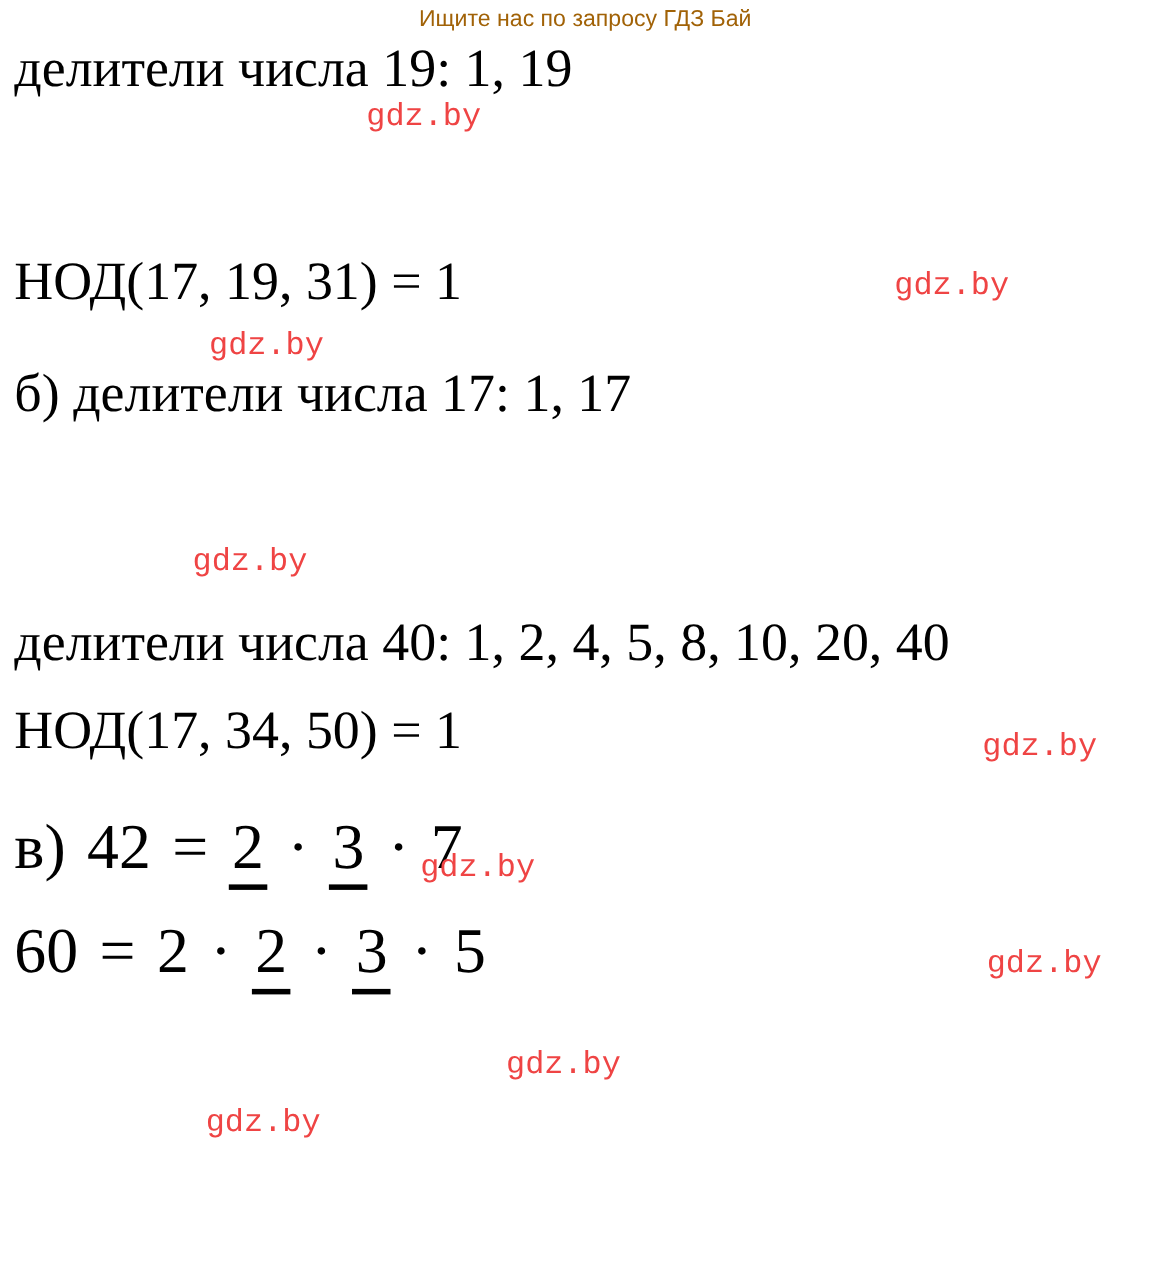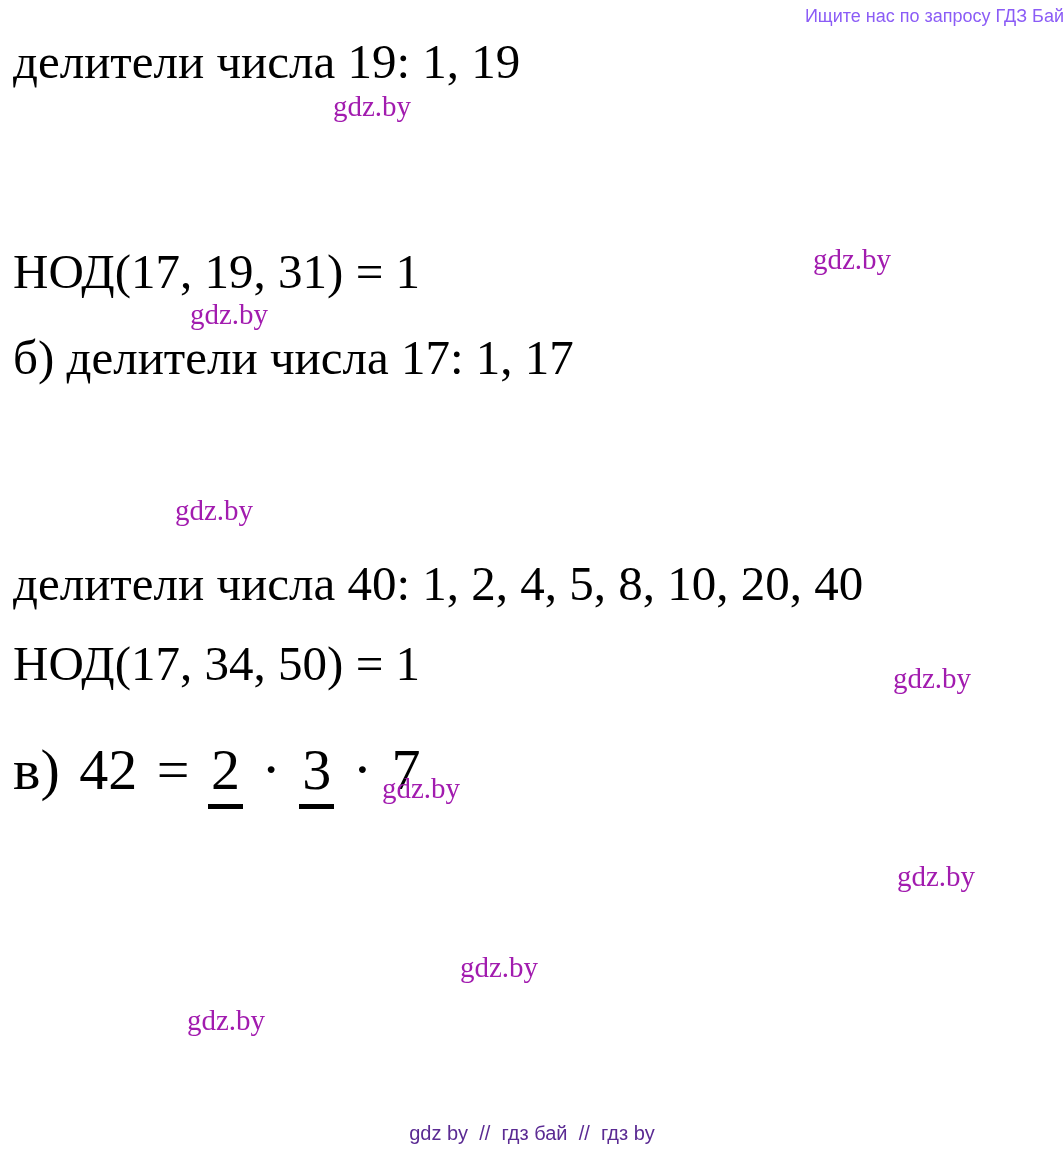--- a/index.html
+++ b/index.html
@@ -8,25 +8,25 @@
     width: 1064px;
     height: 1152px;
     background: #ffffff;
     overflow: hidden;
     font-family: "Liberation Serif", "DejaVu Serif", serif;
   }
   .brand-header {
     position: absolute;
     top: 6px; left: 0;
     width: 100%;
-    text-align: right;
+    text-align: center;
     font-family: "Liberation Sans", "DejaVu Sans", sans-serif;
-    font-size: 18px;
+    font-size: 21px;
     font-weight: 500;
-    color: #8b5cf6;
+    color: #a16207;
     white-space: pre;
   }
   .brand-footer {
     position: absolute;
     top: 1122px; left: 0;
     width: 100%;
     text-align: center;
     font-family: "Liberation Sans", "DejaVu Sans", sans-serif;
     font-size: 20px;
     font-weight: 500;
@@ -43,49 +43,49 @@
   .serif-sm { font-size: 49px; text-align: right; }
   .serif-lg { font-size: 58px; word-spacing: 5px; }
   .uf {
     display: inline-block;
     padding: 0 3px;
     margin: 0 -1px;
     border-bottom: 5px solid #000000;
   }
   .wm {
     position: absolute;
-    font-family: Liberation Serif, serif;
+    font-family: Liberation Mono, monospace;
     font-size: 29px;
-    color: #a21caf;
+    color: #ef4444;
     white-space: nowrap;
   }
 </style>
 </head>
 <body>
 
 <div class="page">
 
   <div class="brand-header">Ищите нас по запросу ГДЗ Бай</div>
 
   <div class="mline serif-sm" style="top:34px">делители числа 19: 1, 19</div>
   <div class="wm" style="left:333px; top:90px">gdz.by</div>
-  <div class="mline serif-sm" style="top:244px">НОД(17, 19, 31) = 1</div>
+  <div class="mline serif-sm" style="top:228px">НОД(17, 19, 31) = 1</div>
   <div class="wm" style="left:813px; top:243px">gdz.by</div>
   <div class="wm" style="left:190px; top:298px">gdz.by</div>
 
   <div class="mline serif-sm" style="top:330px">б) делители числа 17: 1, 17</div>
   <div class="wm" style="left:175px; top:494px">gdz.by</div>
   <div class="mline serif-sm" style="top:556px">делители числа 40: 1, 2, 4, 5, 8, 10, 20, 40</div>
   <div class="mline serif-sm" style="top:636px">НОД(17, 34, 50) = 1</div>
   <div class="wm" style="left:893px; top:662px">gdz.by</div>
 
   <div class="mline serif-lg" style="top:737px"><span>в) 42 = </span><span class="uf">2</span><span> · </span><span class="uf">3</span><span> · 7</span></div>
   <div class="wm" style="left:382px; top:772px">gdz.by</div>
 
+  <div class="mline serif-lg" style="top:832px"><span>60 = 2 · </span><span class="uf">2</span><span> · </span><span class="uf">3</span><span> · 5</span></div>
   <div class="wm" style="left:897px; top:860px">gdz.by</div>
 
   <div class="wm" style="left:460px; top:951px">gdz.by</div>
   <div class="wm" style="left:187px; top:1004px">gdz.by</div>
 
 
-  <div class="brand-footer">gdz by  //  гдз бай  //  гдз by</div>
 
 </div>
 
 </body></html>

